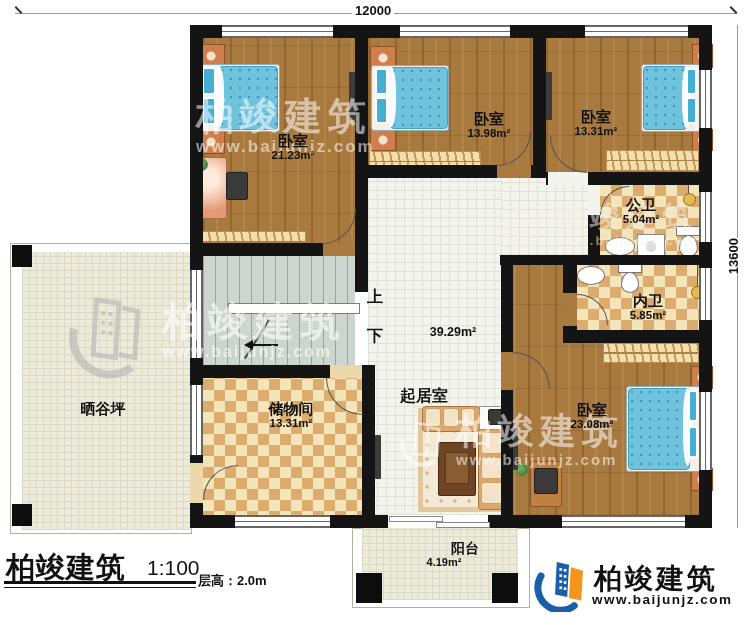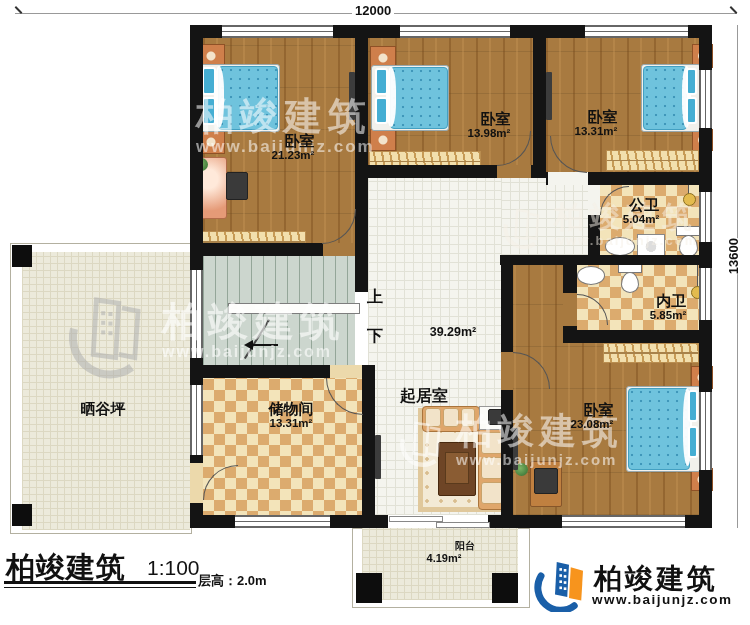--- a/index.html
+++ b/index.html
@@ -64,21 +64,21 @@
   .sofa{background:#dfa66b;border:1px solid #a9743c;border-radius:4px;}
   .cushion{background:#f2e3c9;border:1px solid #c9a26a;border-radius:3px;box-sizing:border-box;}
   .ctable{background:#6e4526;border:1px solid #48290f;border-radius:2px;}
   .ctable-deco{background:#8a5c33;border:1px solid #5a3a1c;}
   .sidesq{background:#fbfbf8;border:1px solid #999;}
   .rail{background:#fdfdfb;border:1.5px solid #7d7d7d;z-index:6;}
   .thinrail{border:1px solid #b3b0a0;background:transparent;z-index:0;}
   .slider{background:#fff;border:1px solid #888;z-index:12;}
   
   .rlabel{z-index:20;text-align:center;color:#111;font-weight:bold;transform:translateX(-50%);line-height:1.15;white-space:nowrap;}
-  .rlabel .nm{font-size:15px;display:block;text-align:right;}
+  .rlabel .nm{font-size:15px;display:block;}
   .rlabel .ar{font-size:11.5px;display:block;}
   .updown{z-index:20;font-size:16px;font-weight:bold;color:#111;}
   
   .wm{z-index:15;display:flex;align-items:center;gap:8px;color:rgba(255,255,255,.55);pointer-events:none;}
   .wm.gray{color:rgba(175,175,175,.55);}
   .wm .big{font-weight:bold;letter-spacing:6px;line-height:1;}
   .wm .url{font-weight:bold;letter-spacing:2px;line-height:1.4;}
   
   .dimline{background:#999;z-index:3;}
   .dimtick{background:#333;z-index:3;transform:rotate(45deg);}
@@ -323,21 +323,21 @@
     <span class="ar">13.98m²</span>
   </div>
   <div class="abs rlabel" style="left:596px;top:108px;">
     <span class="nm">卧室</span>
     <span class="ar">13.31m²</span>
   </div>
   <div class="abs rlabel" style="left:641px;top:196px;">
     <span class="nm">公卫</span>
     <span class="ar">5.04m²</span>
   </div>
-  <div class="abs rlabel" style="left:668px;top:292px;">
+  <div class="abs rlabel" style="left:648px;top:292px;">
     <span class="nm">内卫</span>
     <span class="ar">5.85m²</span>
   </div>
   <div class="abs rlabel" style="left:592px;top:401px;">
     <span class="nm">卧室</span>
     <span class="ar">23.08m²</span>
   </div>
   <div class="abs rlabel" style="left:291px;top:400px;">
     <span class="nm">储物间</span>
     <span class="ar">13.31m²</span>
@@ -345,21 +345,21 @@
   <div class="abs rlabel" style="left:424px;top:387px;">
     <span class="nm" style="font-size:16px;">起居室</span>
   </div>
   <div class="abs rlabel" style="left:453px;top:325px;">
     <span class="ar" style="font-size:12.5px;">39.29m²</span>
   </div>
   <div class="abs rlabel" style="left:103px;top:400px;">
     <span class="nm">晒谷坪</span>
   </div>
   <div class="abs rlabel" style="left:444px;top:540px;">
-    <span class="nm" style="font-size:10px;padding-left:42px;">阳台</span>
+    <span class="nm" style="font-size:14px;padding-left:42px;">阳台</span>
     <span class="ar" style="font-size:11px;">4.19m²</span>
   </div>
   <div class="abs updown" style="left:367px;top:287px;">上</div>
   <div class="abs updown" style="left:367px;top:326px;">下</div>
 
   <div class="abs titlecn" style="left:6px;top:548px;">柏竣建筑</div>
   <div class="abs titlescale" style="left:147px;top:556px;">1:100</div>
   <div class="abs rule" style="left:4px;top:581px;width:192px;height:3px;"></div>
   <div class="abs rule" style="left:4px;top:587px;width:192px;height:1px;"></div>
   <div class="abs infoline" style="left:198px;top:572px;">层高：2.0m</div>

